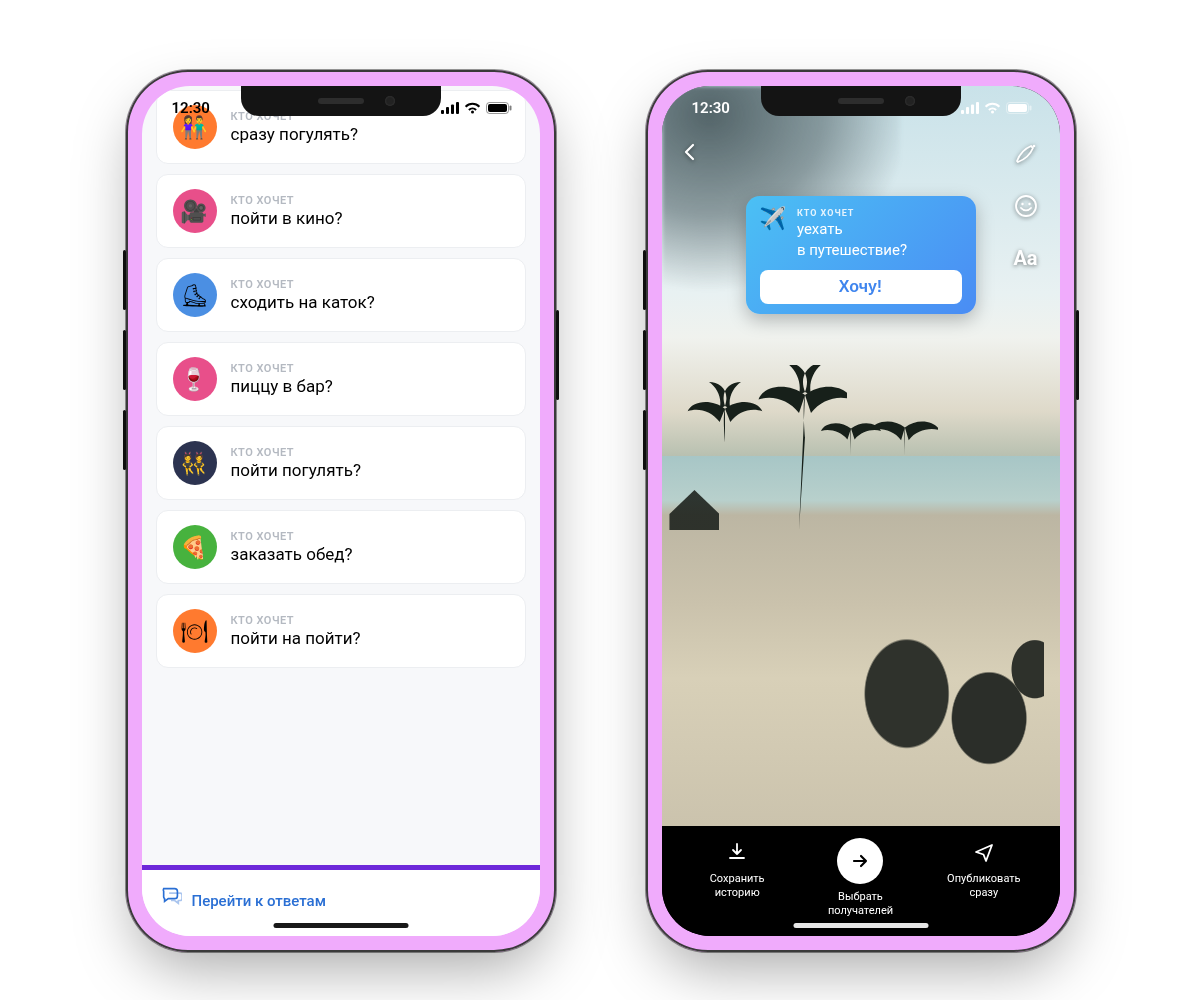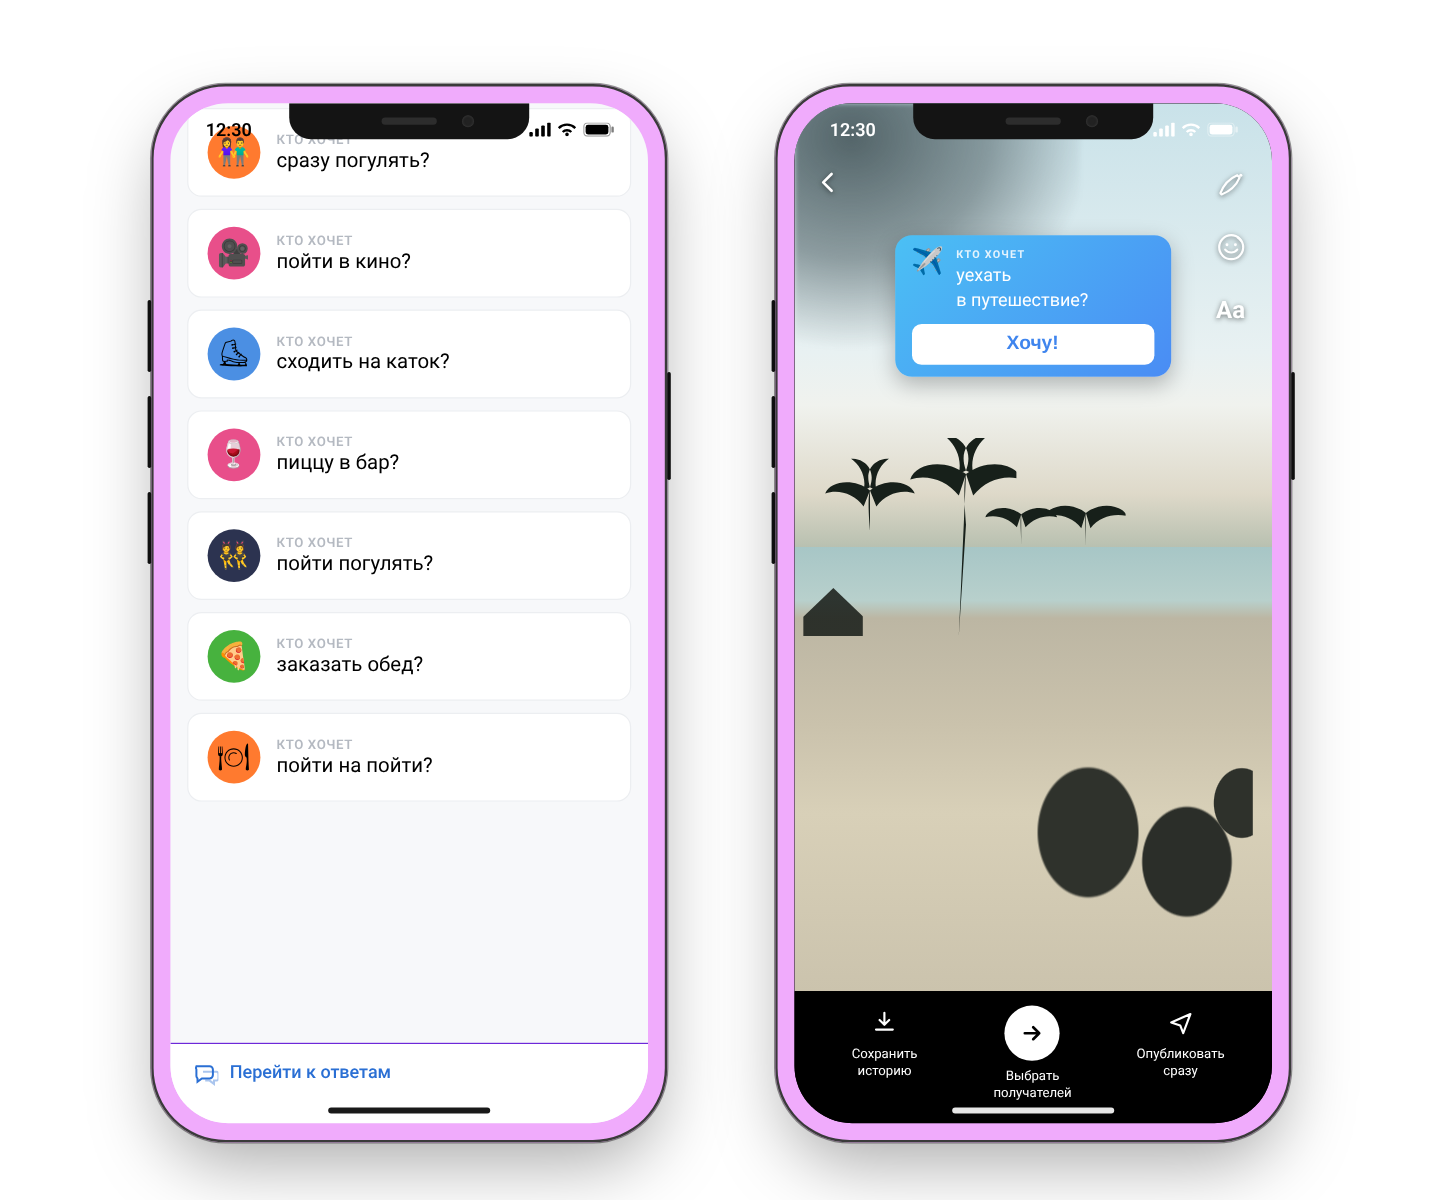--- a/index.html
+++ b/index.html
@@ -105,22 +105,22 @@
     width:44px; height:44px; border-radius:50%; flex:0 0 44px;
     display:flex; align-items:center; justify-content:center; font-size:22px;
   }
   .card .txt { display:flex; flex-direction:column; }
   .card .kto { font-size:11px; letter-spacing:.5px; color:#b4b9c1; font-weight:600; text-transform:uppercase; }
   .card .q   { font-size:17px; color:#000; font-weight:400; margin-top:1px; }
 
   .bottom-bar {
     padding:14px 18px 26px;
     background:#fff;
-    display:flex; align-items:flex-start; gap:10px;
-    border-top:1px solid #6d28d9;
+    display:flex; align-items:flex-end; gap:10px;
+    border-top:5px solid #6d28d9;
   }
   .bottom-bar svg { color:#2a6fd4; }
   .bottom-bar span { color:#2a6fd4; font-size:15px; font-weight:500; cursor:pointer; }
 
   
   .screen-right { background:#000; }
   .story-canvas {
     position:absolute; inset:0 0 110px 0;
     border-bottom-left-radius:0; border-bottom-right-radius:0;
     overflow:hidden;

